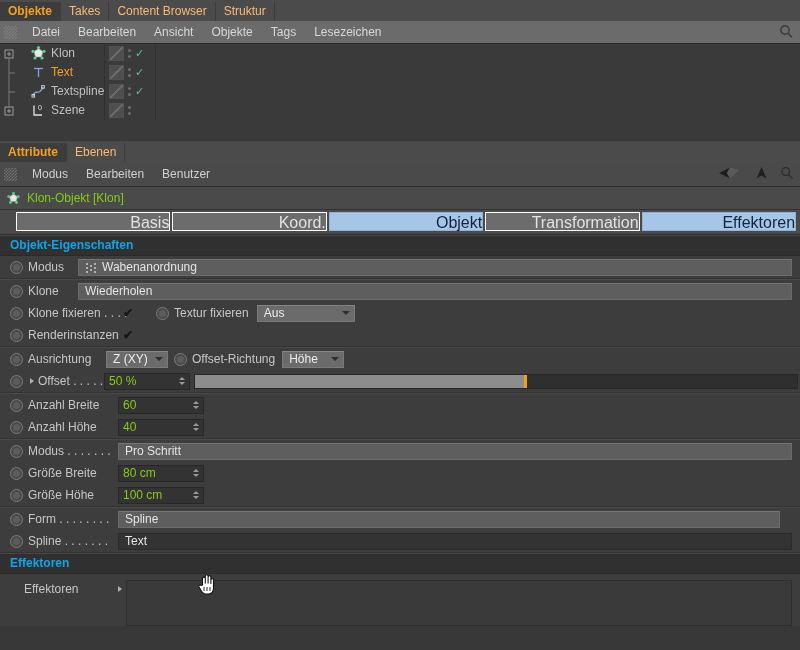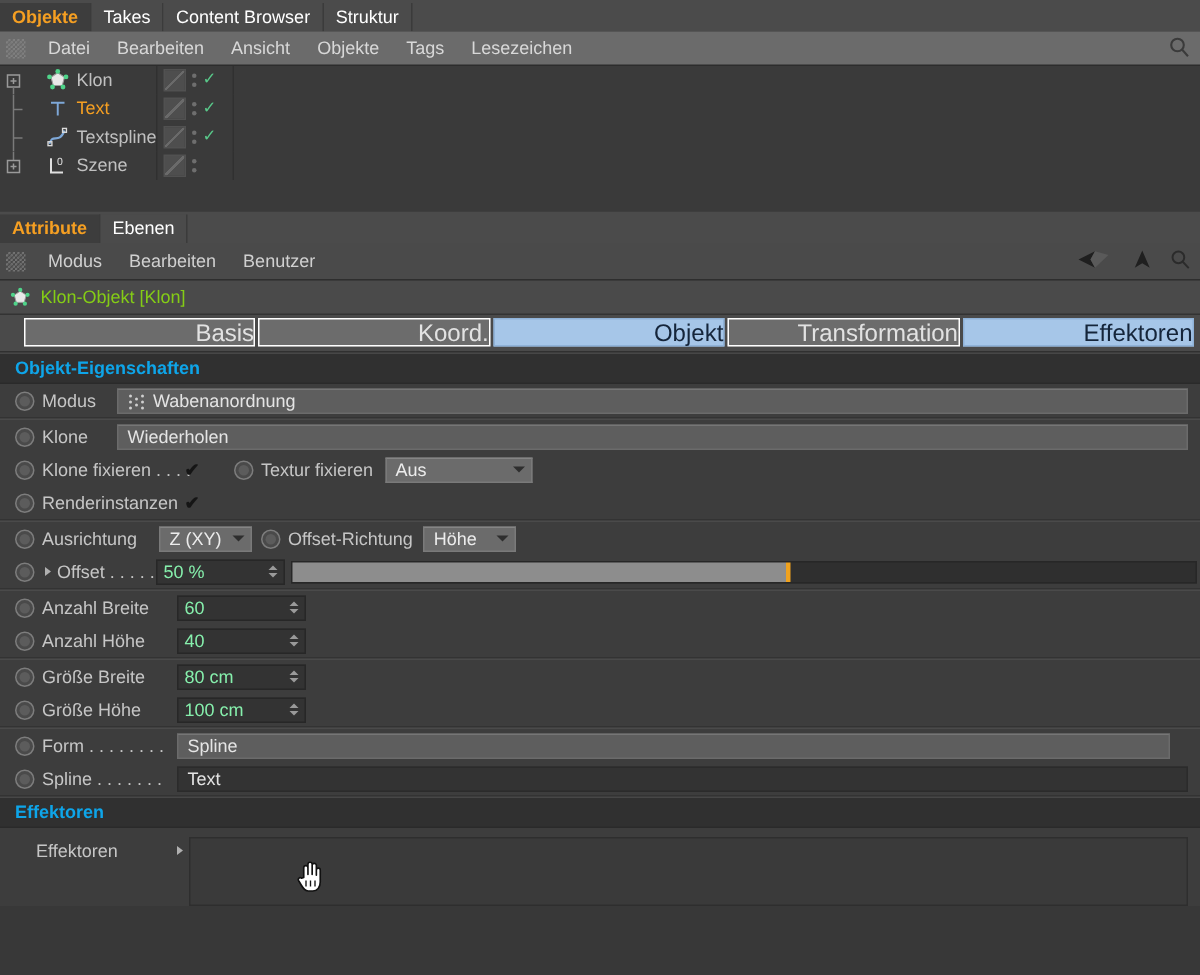--- a/index.html
+++ b/index.html
@@ -9,21 +9,21 @@
     font-family:"Liberation Sans",sans-serif;
     font-size:12px;
     color:#c8c8c8;
     -webkit-font-smoothing:antialiased;
   }
   .app{width:800px;height:650px;position:relative;}
 
   
   .tabstrip{display:flex;align-items:flex-end;background:#4b4b4b;height:21px;padding:0;}
   .tab{
-    height:19px;line-height:19px;padding:0 8px;font-size:12px;color:#ffffff;
+    height:19px;line-height:19px;padding:0 8px;font-size:12px;color:#fdba74;
     background:#4b4b4b;border-right:1px solid #3b3b3b;white-space:nowrap;
   }
   .tab.active{background:#3d3d3d;color:#f59f22;font-weight:bold;}
 
   
   .menubar{
     position:relative;display:flex;align-items:center;height:22px;background:#6b6b6b;
     border-bottom:1px solid #2c2c2c;
   }
   .grip{width:13px;height:13px;margin:0 6px 0 4px;flex:none;
@@ -87,21 +87,21 @@
   
   .linkfield{height:17px;line-height:17px;background:#5e5e5e;color:#e4e4e4;font-size:12px;
     padding:0 6px;border:1px solid #6b6b6b;border-top-color:#767676;box-sizing:border-box;
     display:flex;align-items:center;}
   .linkfield.dark{background:#333;border-color:#2b2b2b;border-top-color:#2b2b2b;}
   .dotgrid{width:12px;height:11px;margin-right:5px;flex:none;position:relative;}
   .dotgrid i{position:absolute;width:2px;height:2px;background:#cfcfcf;border-radius:50%;}
 
   
   .numfield{height:17px;background:#333;border:1px solid #272727;box-sizing:border-box;
-    display:flex;align-items:center;padding:0 4px;color:#86efac;font-size:12px;}
+    display:flex;align-items:center;padding:0 4px;color:#84cc16;font-size:12px;}
   .numfield .v{flex:1;line-height:15px;}
   .spin{width:7px;height:13px;display:flex;flex-direction:column;justify-content:center;align-items:center;gap:2px;}
   .spin .u{width:0;height:0;border-left:3px solid transparent;border-right:3px solid transparent;border-bottom:3px solid #9a9a9a;}
   .spin .d{width:0;height:0;border-left:3px solid transparent;border-right:3px solid transparent;border-top:3px solid #9a9a9a;}
 
   
   .combo{height:17px;background:#6b6b6b;border:1px solid #7a7a7a;border-top-color:#858585;
     box-sizing:border-box;display:flex;align-items:center;padding:0 4px 0 6px;color:#ececec;font-size:12px;}
   .combo .v{flex:1;line-height:15px;white-space:nowrap;}
   .caret{width:0;height:0;border-left:4px solid transparent;border-right:4px solid transparent;
@@ -428,20 +428,27 @@
                 <span class="u"></span>
                 <span class="d"></span>
               </span>
           </div>
         </div>
       </div>
 
       <div class="rowgroup topline">
         <div class="row">
           <div class="radio"></div>
+          <div class="lbl" style="width:90px">Modus . . . . . . .</div>
+          <div class="linkfield" style="flex:1;margin-right:8px">
+            <span>Pro Schritt</span>
+          </div>
+        </div>
+        <div class="row">
+          <div class="radio"></div>
           <div class="lbl" style="width:90px">Größe Breite</div>
           <div class="numfield" style="width:86px">
             <span class="v">80 cm</span>
             <span class="spin">
                 <span class="u"></span>
                 <span class="d"></span>
               </span>
           </div>
         </div>
         <div class="row">

